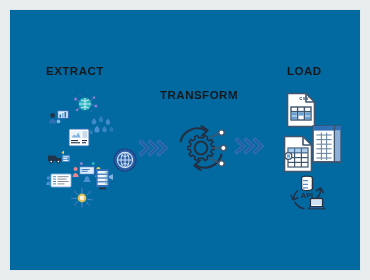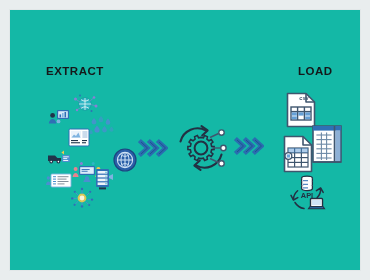--- a/index.html
+++ b/index.html
@@ -19,21 +19,21 @@
     background: #e9edee;
     box-sizing: border-box;
   }
 
   #card {
     position: absolute;
     left: 9px;
     top: 9px;
     width: 352px;
     height: 262px;
-    background: #14b8a6;
+    background: #0369a1;
     border: 1px solid #e2e7e8;
     box-sizing: border-box;
     overflow: hidden;
   }
 
   .stage {
     position: absolute;
     inset: 0;
   }
 
@@ -41,21 +41,21 @@
   .heading {
     position: absolute;
     font-weight: bold;
     color: #15181a;
     letter-spacing: 0.5px;
     white-space: nowrap;
     user-select: none;
   }
   #h-extract   { left: 36px;  top: 55px;  font-size: 11.5px; }
   #h-transform { left: 150px; top: 79px;  font-size: 11.5px; }
-  #h-load      { left: 279px; top: 55px;  font-size: 11.5px; padding-left: 9px; }
+  #h-load      { left: 268px; top: 55px;  font-size: 11.5px; padding-left: 9px; }
 
   
   .ico {
     position: absolute;
     display: block;
   }
   .ico svg { display: block; width: 100%; height: 100%; overflow: visible; }
 
   
   .chev { position: absolute; }
@@ -65,20 +65,21 @@
 </style>
 </head>
 <body>
 
 <div id="frame">
   <div id="card">
     <div class="stage">
 
       <div class="heading" id="h-extract">EXTRACT</div>
 
+      <div class="heading" id="h-transform">TRANSFORM</div>
 
       <div class="heading" id="h-load">LOAD</div>
 
       <div class="src ico" style="left:62px; top:82px; width:26px; height:24px;">
         <svg viewBox="0 0 26 24">
           <circle cx="13" cy="12" r="6.2" fill="#2fb6c4"></circle>
           <circle cx="13" cy="12" r="6.2" fill="none" stroke="#1b8f9c" stroke-width="0.6"></circle>
           <path d="M7 12h12M13 6v12M9 7.6c2.6 2 5.4 2 8 0M9 16.4c2.6-2 5.4-2 8 0" fill="none" stroke="#ffffff" stroke-width="0.7"></path>
           <g fill="#8a7fd6">
             <circle cx="3.5" cy="7" r="1.5"></circle>

